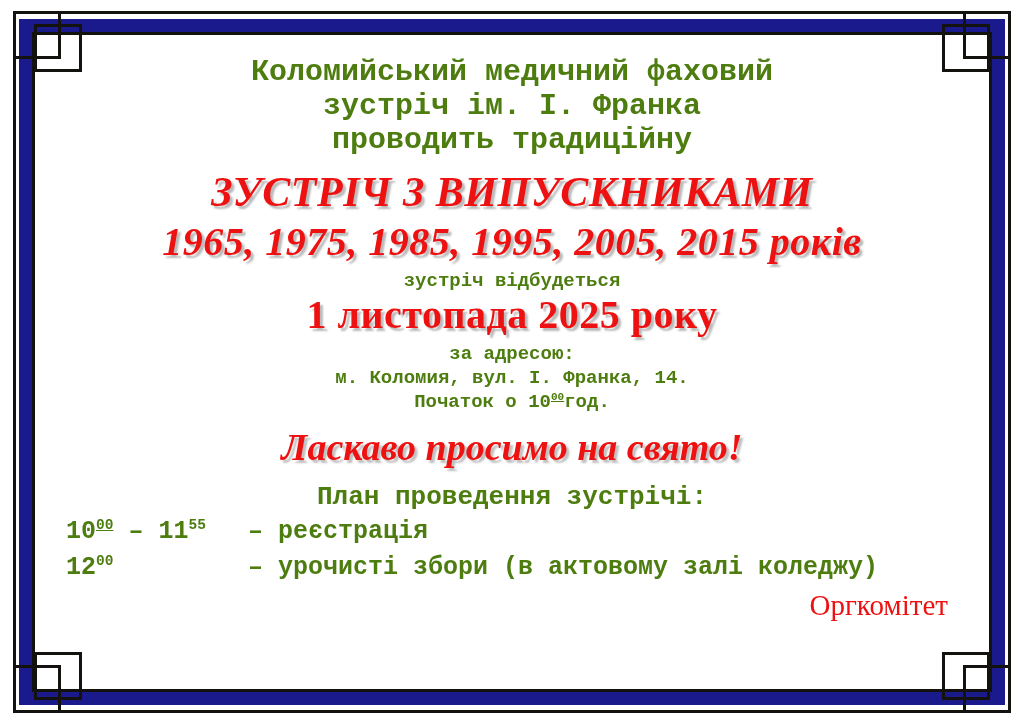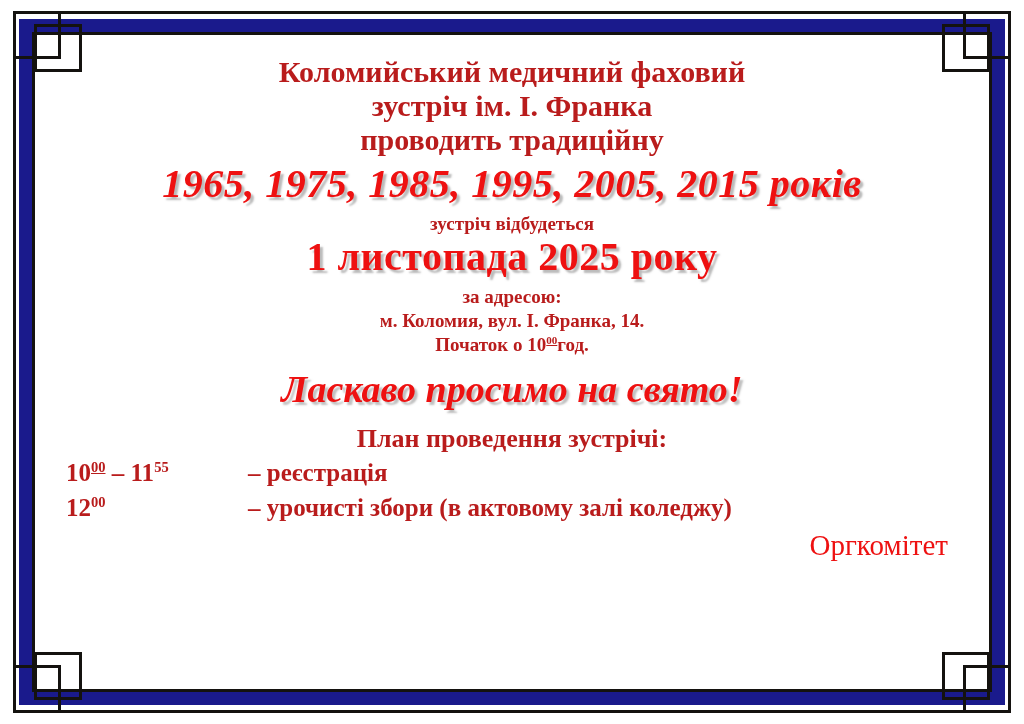--- a/index.html
+++ b/index.html
@@ -75,21 +75,22 @@
   .content {
     position: absolute;
     left: 42px;
     right: 42px;
     top: 42px;
     bottom: 42px;
     text-align: center;
   }
 
   .blue {
-    color: #b91c1c;
+    color: #4d7c0f;
+    font-family: Liberation Mono, monospace;
   }
   .red {
     color: #ee1111;
   }
 
   .line {
     line-height: 1.0;
     white-space: nowrap;
   }
 
@@ -231,20 +232,21 @@
   </div>
 
   <div class="content">
 
     <div class="org blue">
       <div class="line" id="org-line-1">Коломийський медичний фаховий</div>
       <div class="line">зустріч ім. І. Франка</div>
       <div class="line">проводить традиційну</div>
     </div>
 
+    <div class="title-main red line">ЗУСТРІЧ З ВИПУСКНИКАМИ</div>
     <div class="title-years red line">1965, 1975, 1985, 1995, 2005, 2015 років</div>
 
     <div class="subtle blue line">зустріч відбудеться</div>
 
     <div class="date-big red line">1 листопада 2025 року</div>
 
     <div class="addr blue">
       <div class="line">за адресою:</div>
       <div class="line">м. Коломия, вул. І. Франка, 14.</div>
       <div class="line"><span>Початок  о 10</span><sup class="u">00</sup><span>год.</span></div>

